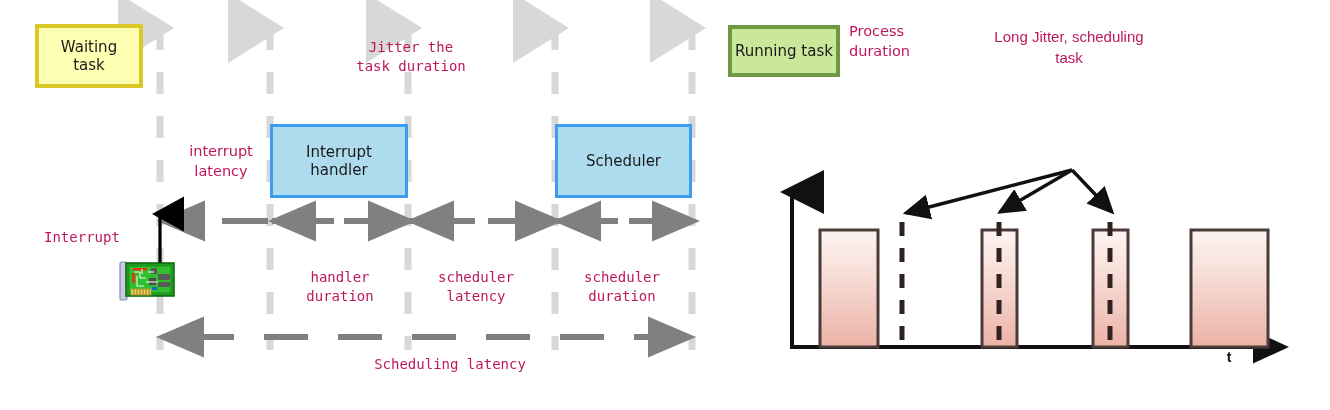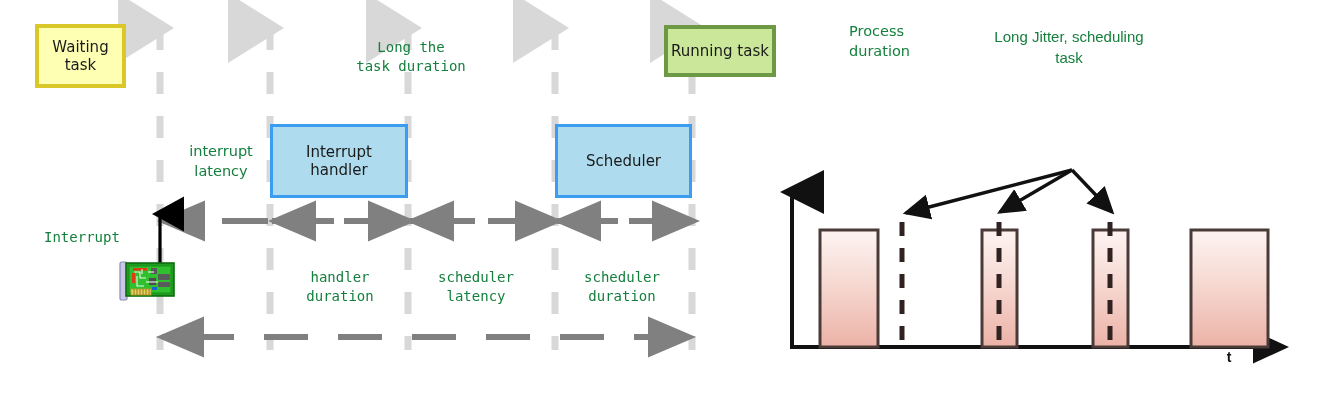--- a/index.html
+++ b/index.html
@@ -8,40 +8,40 @@
     font-family:"DejaVu Sans", sans-serif;
     position:relative;overflow:hidden;
   }
   #stage{position:absolute;left:0;top:0;width:1330px;height:410px;}
   svg.layer{position:absolute;left:0;top:0;width:1330px;height:410px;overflow:visible;}
 
   .box{position:absolute;box-sizing:border-box;display:flex;align-items:center;
        justify-content:center;text-align:center;line-height:1.2;}
 
   .box-waiting{
-    left:35px;top:24px;width:91px;height:64px;
+    left:35px;top:24px;width:108px;height:64px;
     background:#ffffb3;border:4px solid #d9c827;
     font-size:15px;color:#1a1a1a;
     font-family:"DejaVu Sans", sans-serif;
   }
   .box-running{
-    left:664px;top:25px;width:112px;height:52px;
+    left:728px;top:25px;width:112px;height:52px;
     background:#cbe89a;border:4px solid #6e9944;
     font-size:15px;color:#1a1a1a;
     font-family:"DejaVu Sans", sans-serif;
   }
   .box-blue{
     background:#aedbee;border:3px solid #3c9cef;
     font-size:15px;color:#1a1a1a;
     font-family:"DejaVu Sans", sans-serif;
   }
   .box-ih{left:270px;top:124px;width:138px;height:74px;}
   .box-sched{left:555px;top:124px;width:137px;height:74px;}
 
-  .lbl{position:absolute;text-align:center;line-height:1.35;color:#15803d;}
+  .lbl{position:absolute;text-align:center;line-height:1.35;color:#be185d;}
   .mono{font-family:"DejaVu Sans Mono", monospace;font-size:14px;}
   .sans{font-family:"DejaVu Sans", sans-serif;font-size:14.5px;}
 
   .lbl-makes{left:341px;top:38px;width:140px;}
   .lbl-intlat{left:176px;top:142px;width:90px;}
   .lbl-handler{left:275px;top:268px;width:130px;}
   .lbl-schedlat{left:406px;top:268px;width:140px;}
   .lbl-scheddur{left:552px;top:268px;width:140px;}
   .lbl-schedulinglat{left:310px;top:355px;width:280px;}
   .lbl-interrupt{left:44px;top:228px;width:100px;text-align:left;}
@@ -156,21 +156,21 @@
 
   <div class="box box-blue box-sched">
     <span>Scheduler</span>
   </div>
 
   <div class="box box-running">
     <span>Running task</span>
   </div>
 
   <div class="lbl mono lbl-makes">
-    <span>Long the</span><br>
+    <span>Jitter the</span><br>
     <span>task duration</span>
   </div>
 
   <div class="lbl sans lbl-intlat">
     <span>interrupt</span><br>
     <span>latency</span>
   </div>
 
   <div class="lbl mono lbl-handler">
     <span>handler</span><br>
@@ -180,20 +180,21 @@
   <div class="lbl mono lbl-schedlat">
     <span>scheduler</span><br>
     <span>latency</span>
   </div>
 
   <div class="lbl mono lbl-scheddur">
     <span>scheduler</span><br>
     <span>duration</span>
   </div>
 
+  <div class="lbl mono lbl-schedulinglat">Scheduling latency</div>
 
   <div class="lbl mono lbl-interrupt">Interrupt</div>
 
   <div class="lbl sans lbl-process">
     <span>Process</span><br>
     <span>duration</span>
   </div>
 
   <div class="lbl lbl-jitter">
     <span>Long Jitter, scheduling</span><br>

